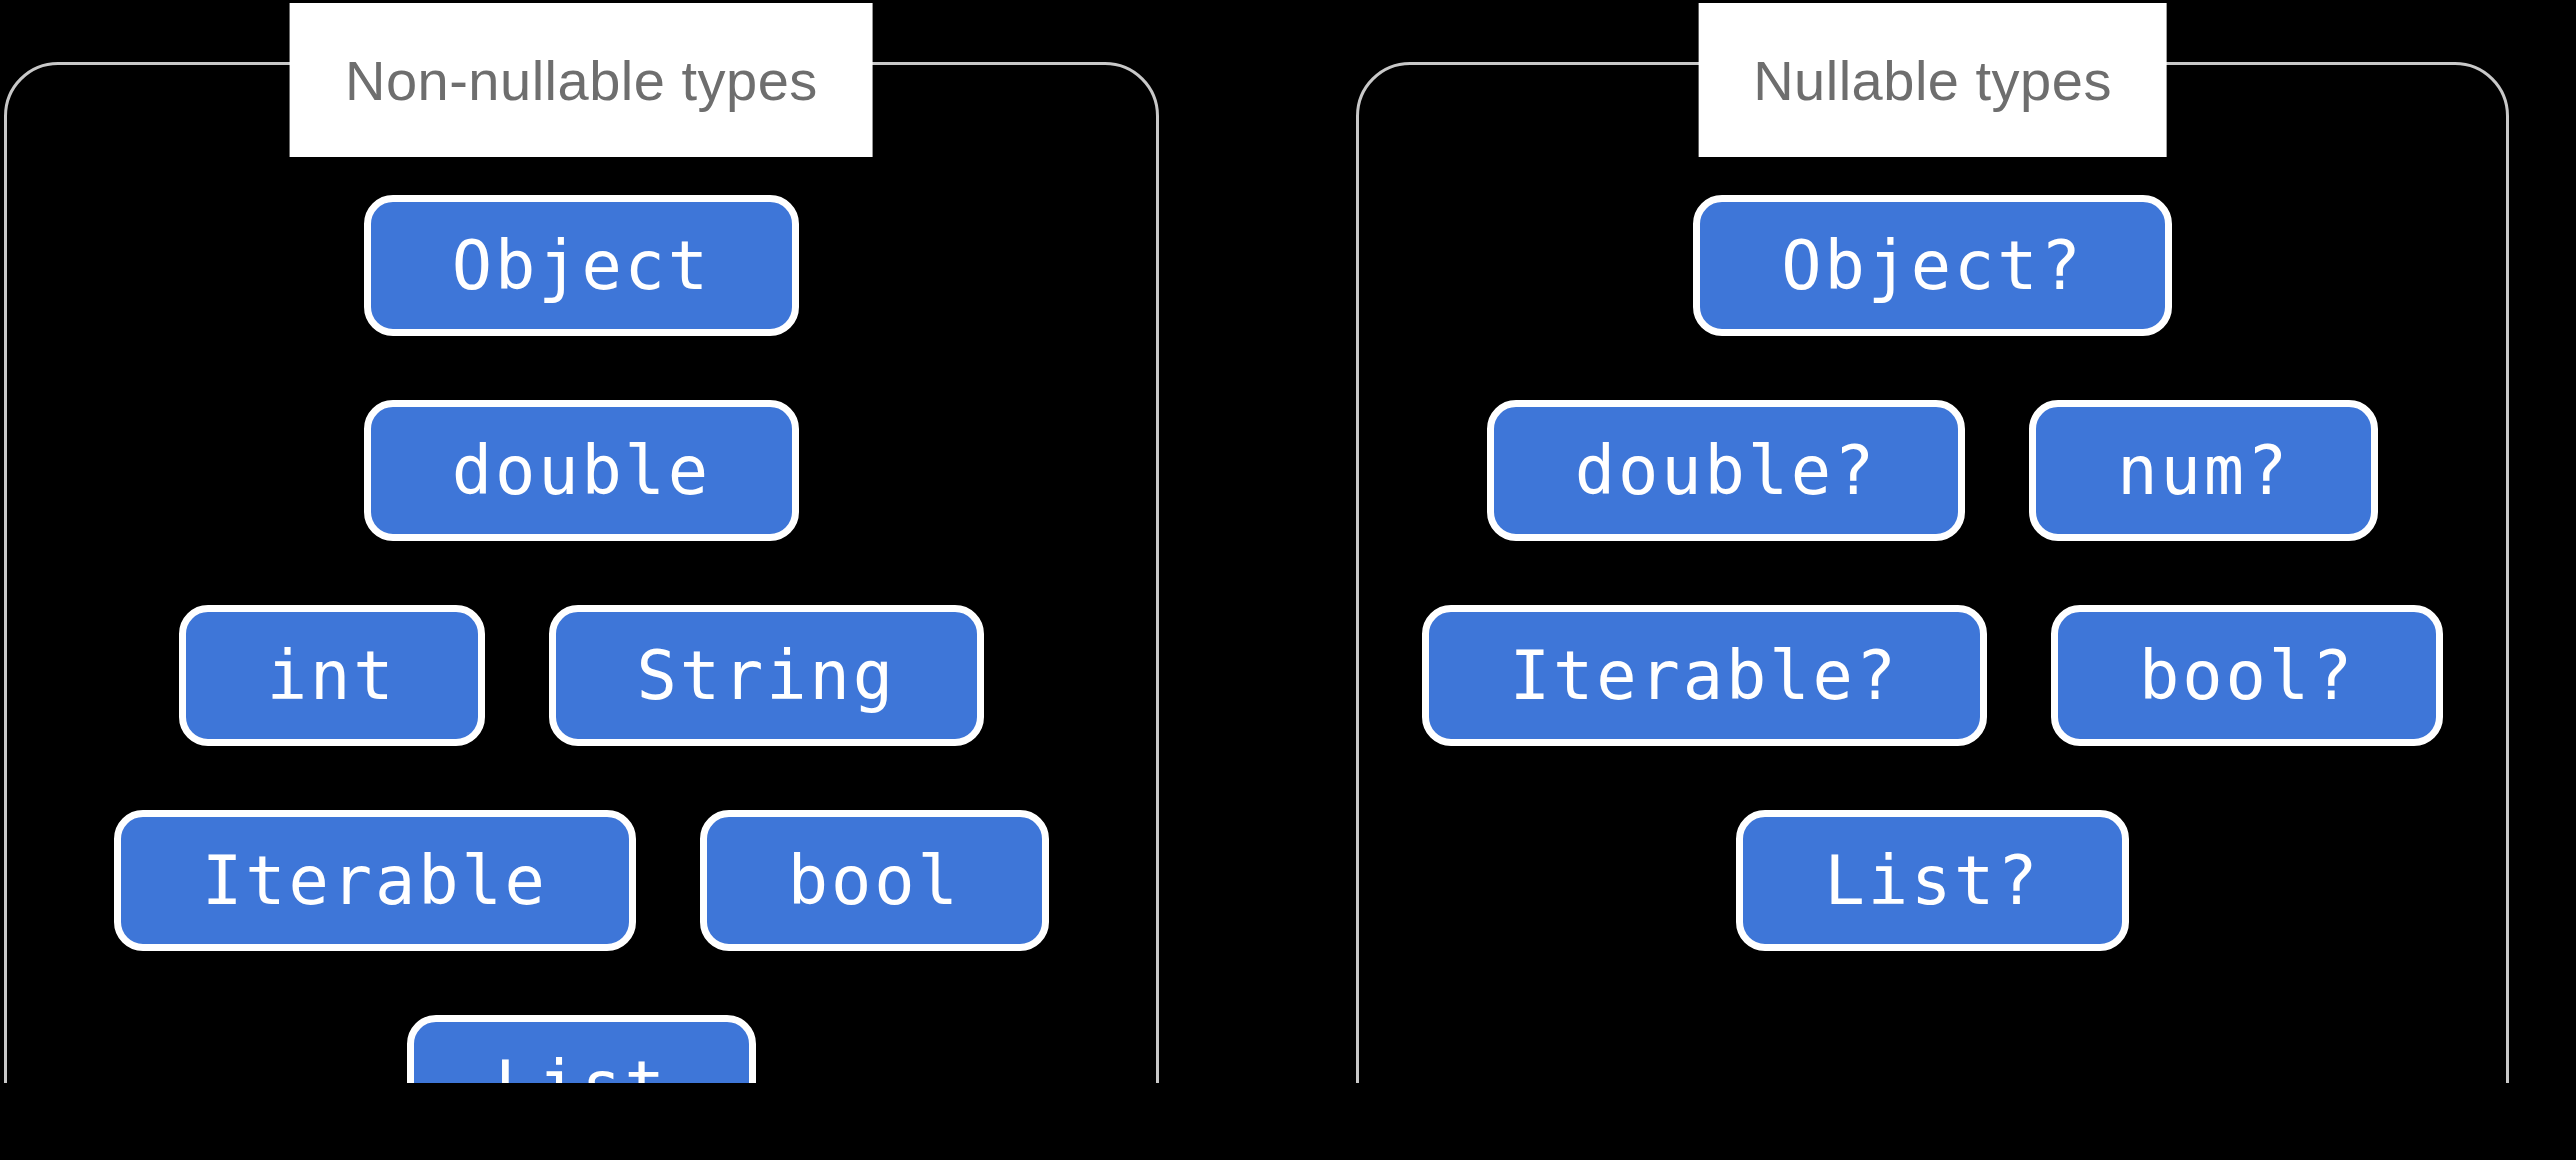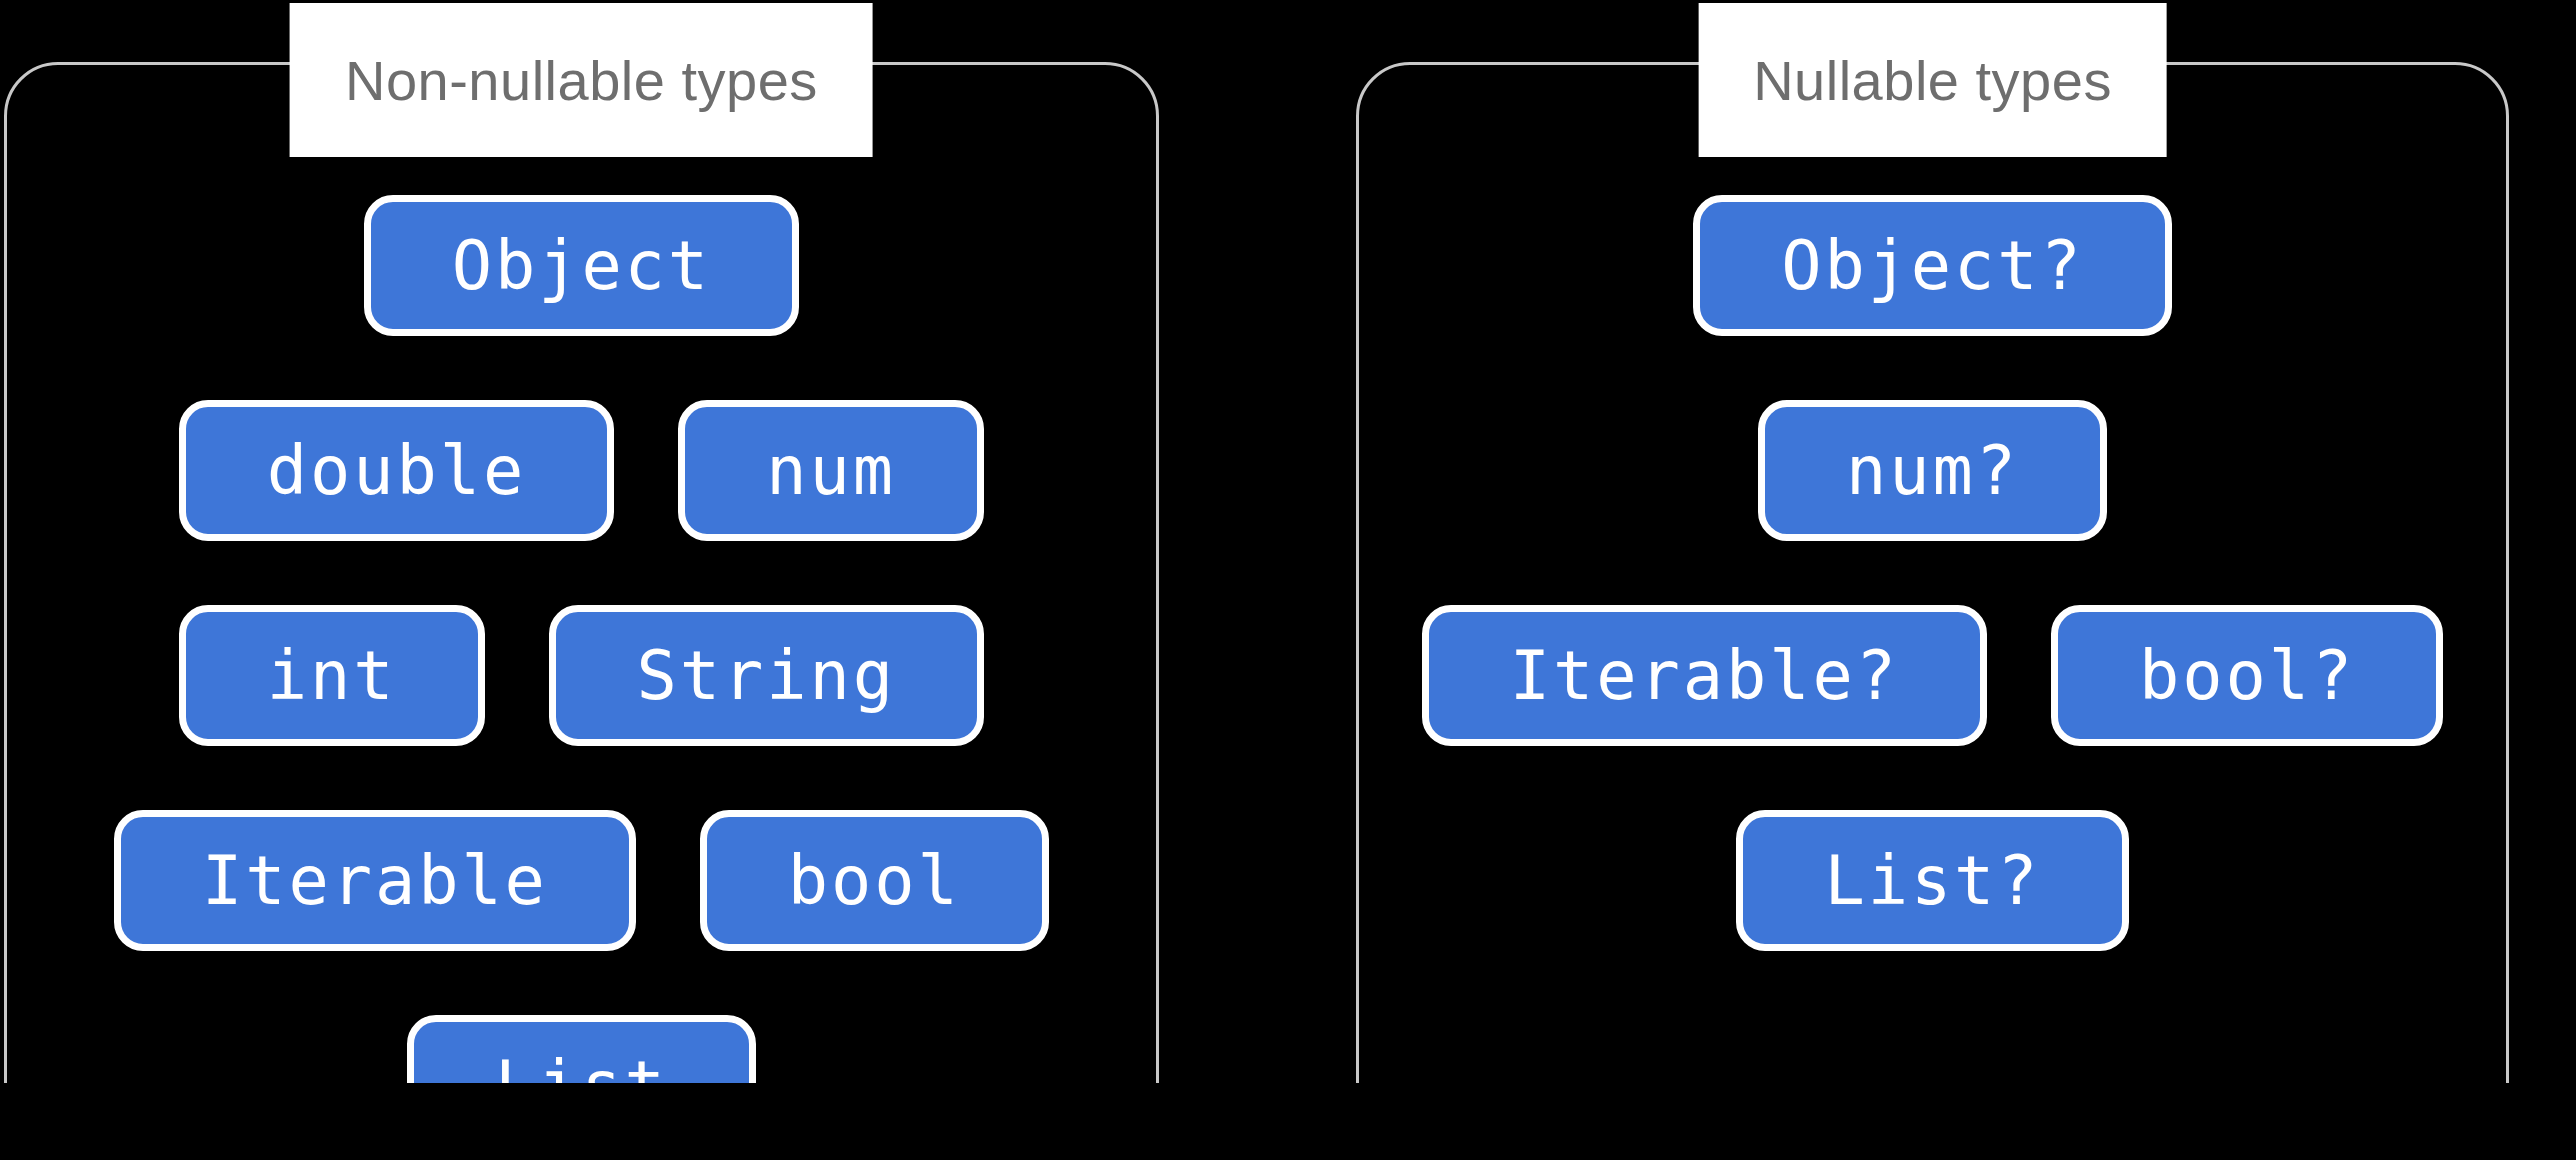--- a/index.html
+++ b/index.html
@@ -89,21 +89,20 @@
   <section class="panel panel-left">
     <div class="title-box">
       <span class="title-text">Non-nullable types</span>
     </div>
     <div class="pill-rows">
         <div class="pill-row">
           <div class="pill">Object</div>
         </div>
         <div class="pill-row">
           <div class="pill">double</div>
-          <div class="pill">num</div>
         </div>
         <div class="pill-row">
           <div class="pill">int</div>
           <div class="pill">String</div>
         </div>
         <div class="pill-row">
           <div class="pill">Iterable</div>
           <div class="pill">bool</div>
         </div>
         <div class="pill-row">
@@ -114,20 +113,21 @@
 
   <section class="panel panel-right">
     <div class="title-box">
       <span class="title-text">Nullable types</span>
     </div>
     <div class="pill-rows">
         <div class="pill-row">
           <div class="pill">Object?</div>
         </div>
         <div class="pill-row">
+          <div class="pill">double?</div>
           <div class="pill">num?</div>
         </div>
         <div class="pill-row">
           <div class="pill">Iterable?</div>
           <div class="pill">bool?</div>
         </div>
         <div class="pill-row">
           <div class="pill">List?</div>
         </div>
       </div>

